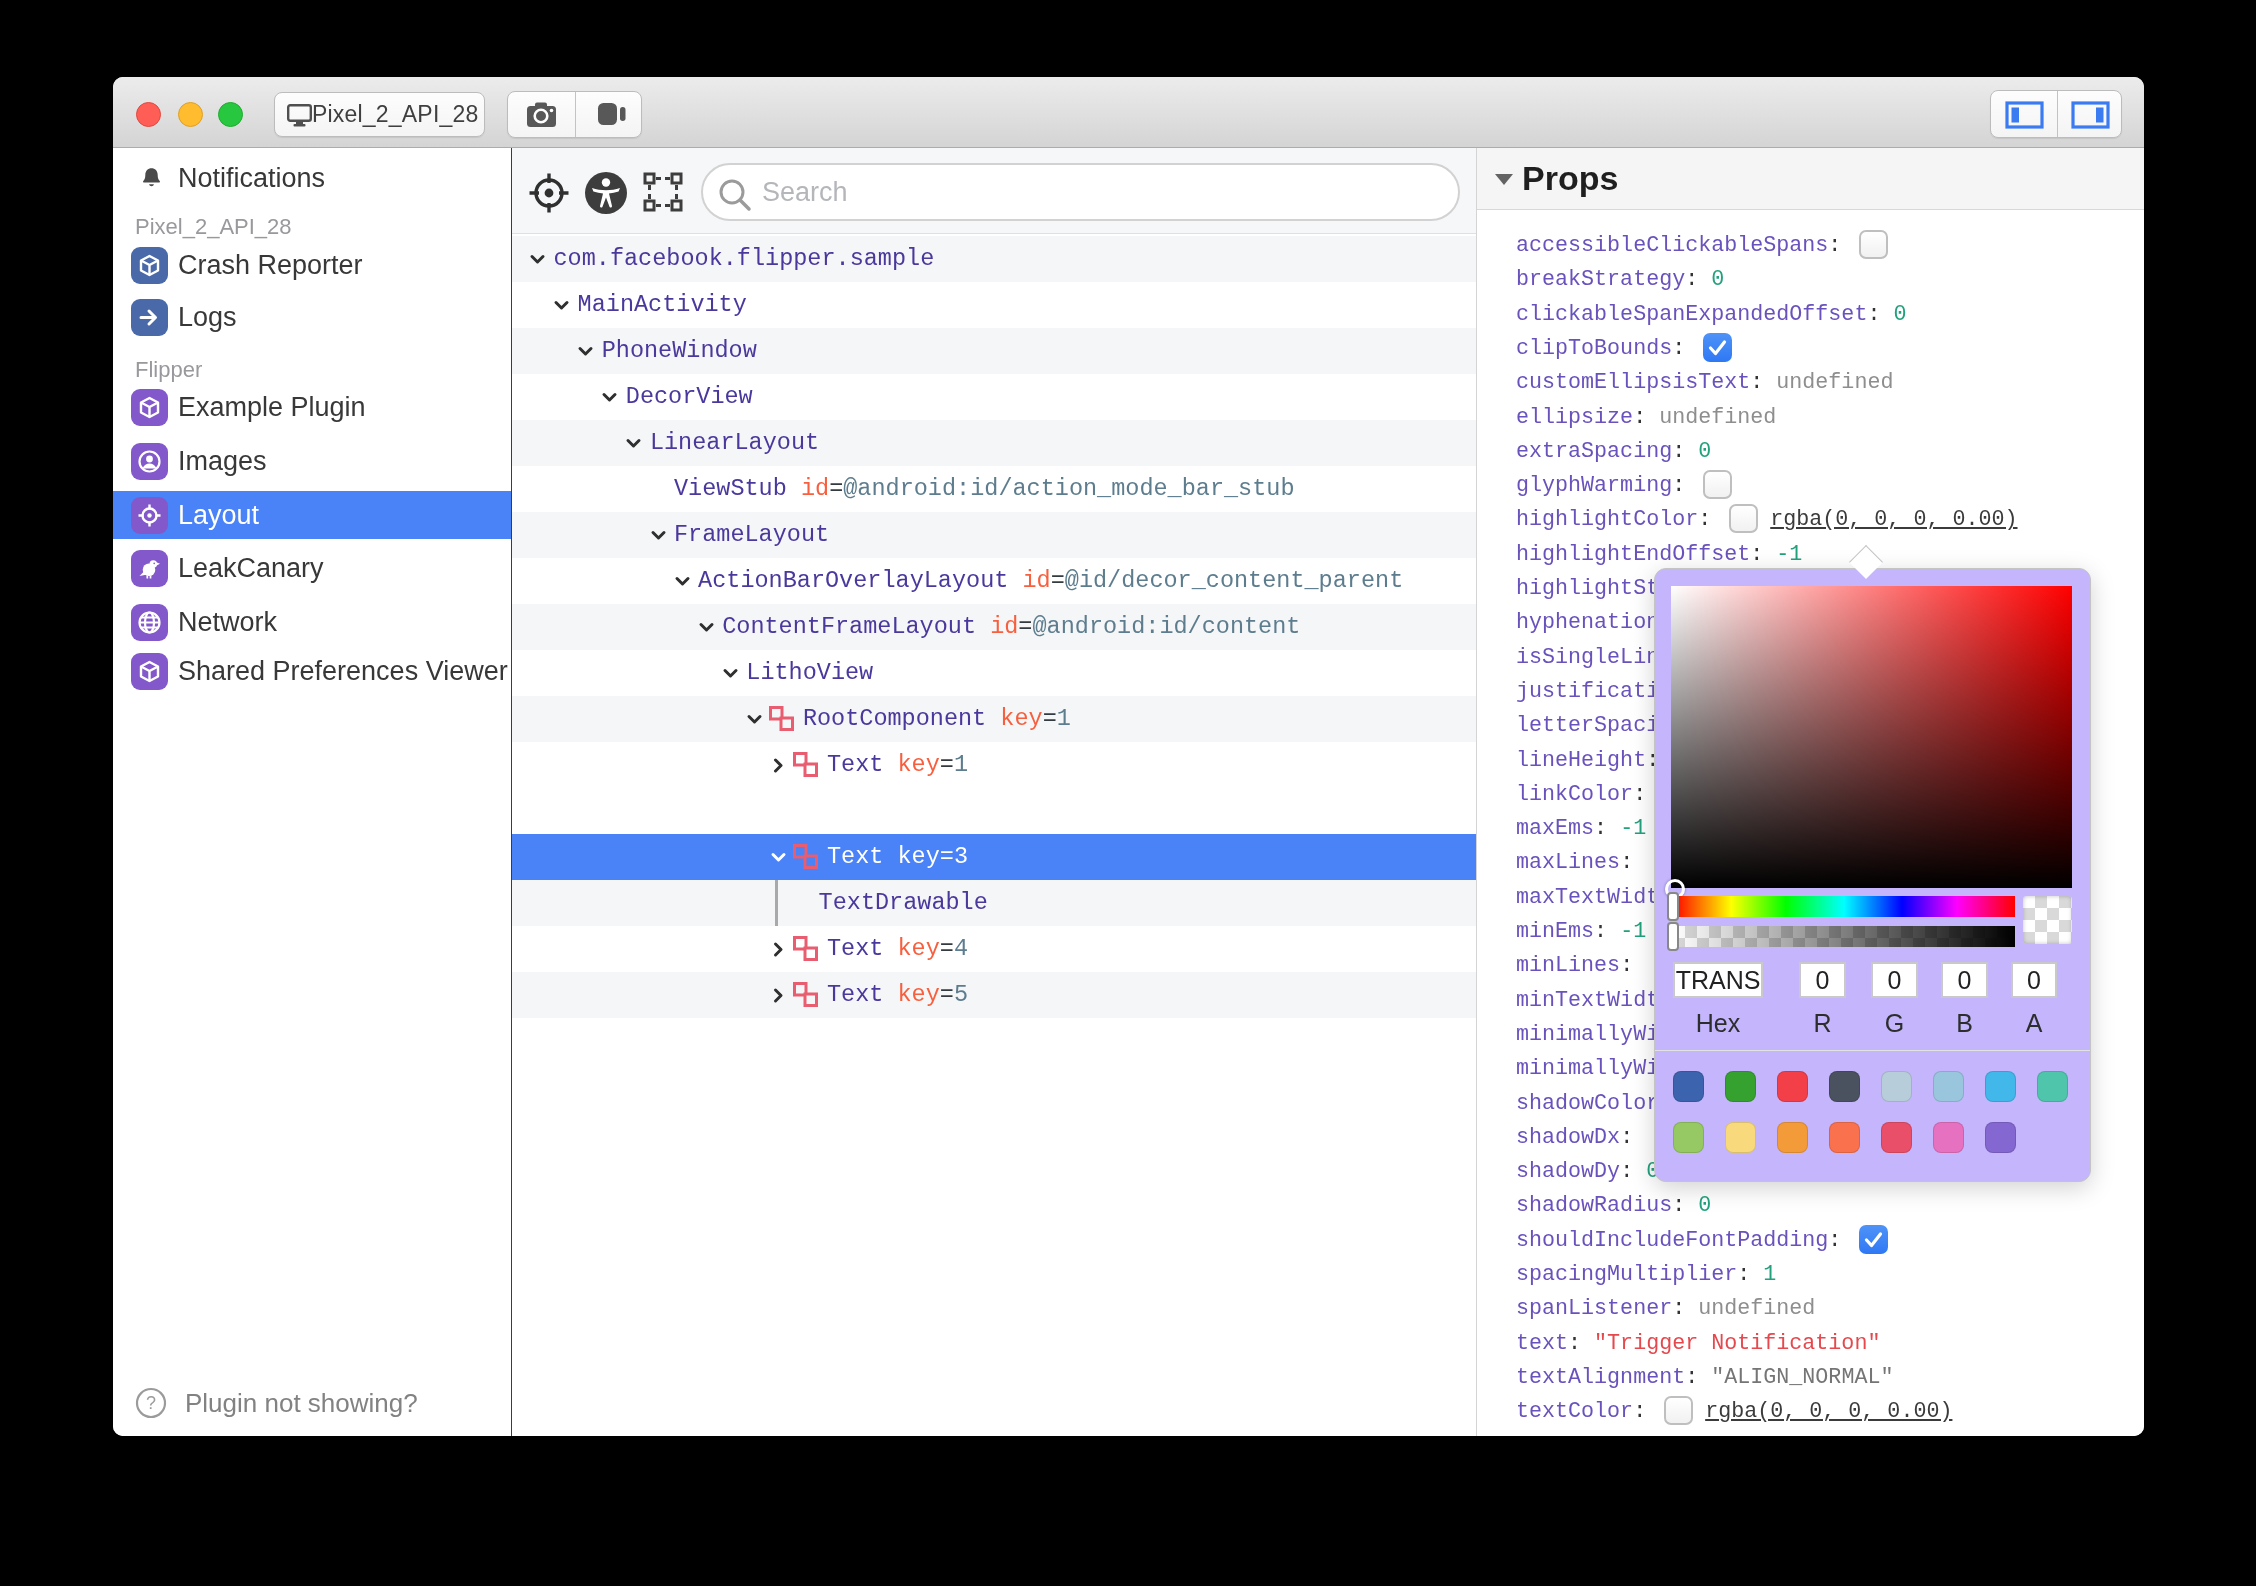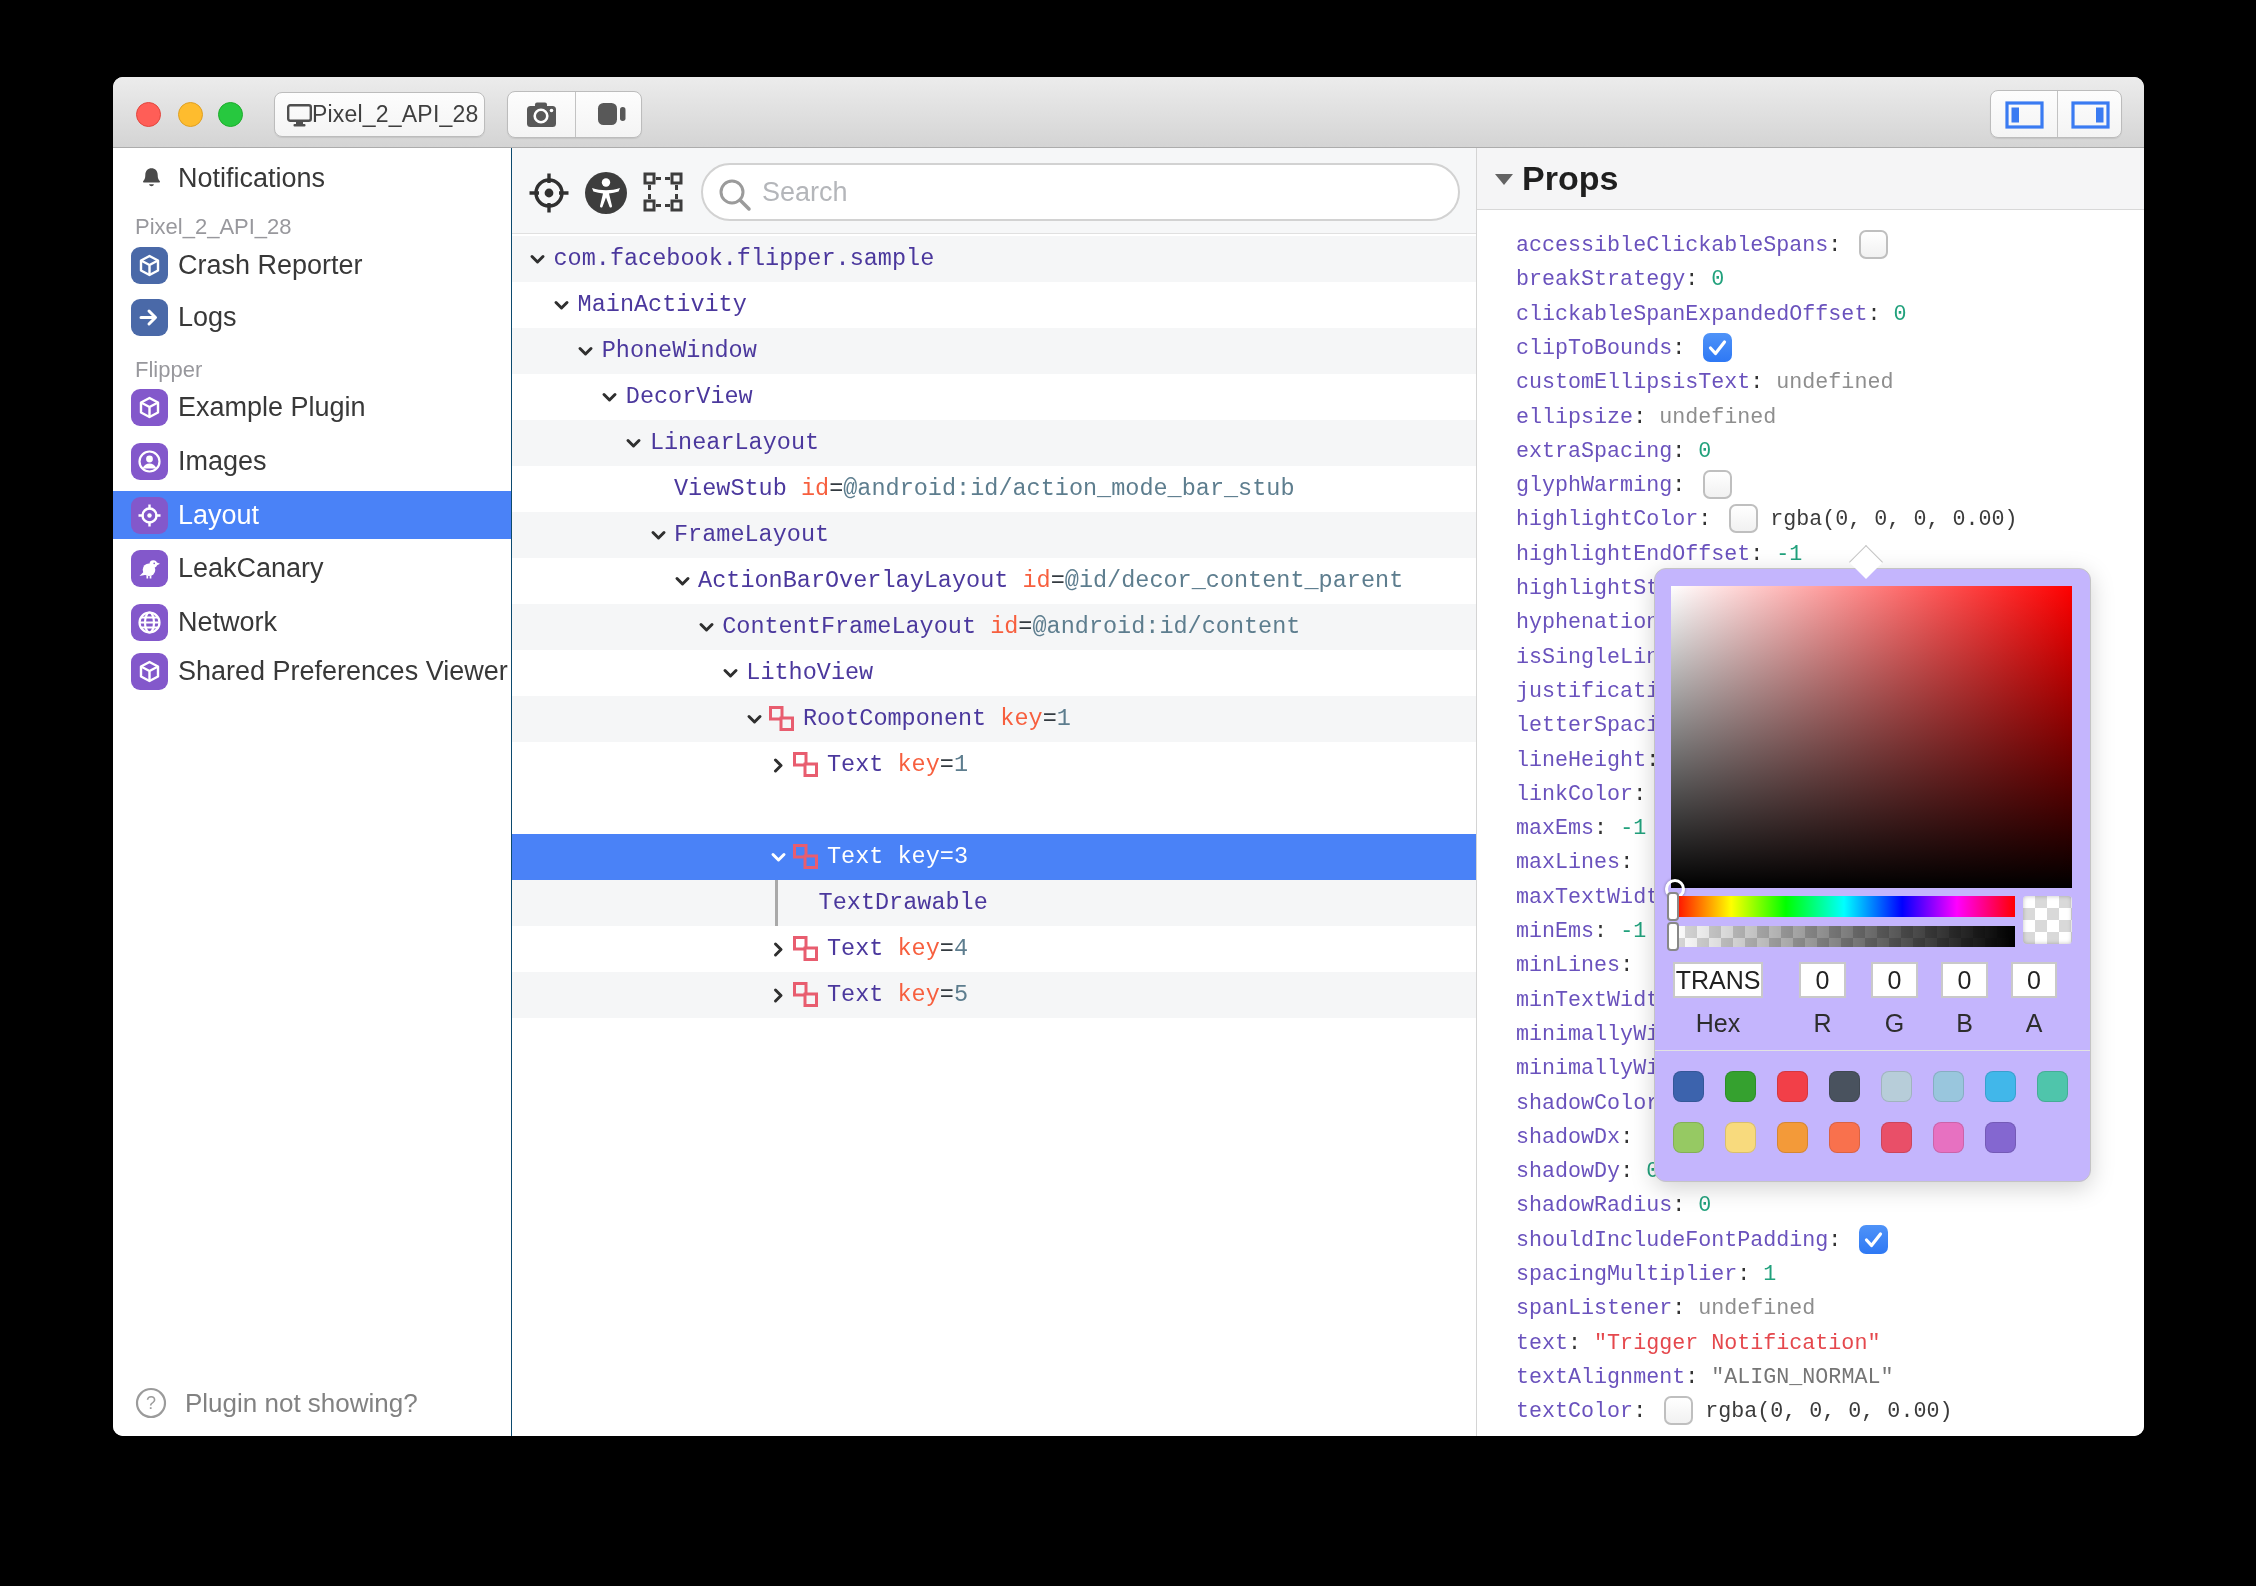--- a/index.html
+++ b/index.html
@@ -44,21 +44,21 @@
 #tguide{position:absolute;left:263px;top:0;width:3px;height:46px;background:#a9a9a9;}
 #phead{position:absolute;left:0;top:0;width:667px;height:62px;background:#f5f5f6;border-bottom:1px solid #d8d8d8;box-sizing:border-box;}
 #ptri{position:absolute;left:18px;top:26px;width:0;height:0;border-left:9px solid transparent;border-right:9px solid transparent;border-top:11px solid #636363;}
 #ptitle{position:absolute;left:45px;top:0;line-height:60px;font-size:34px;font-weight:bold;color:#1f1f1f;}
 .prow{position:absolute;left:39px;height:34px;line-height:34px;font-family:"Liberation Mono",monospace;font-size:21.7px;color:#333;white-space:pre;}
 .pk{color:#6a52bd;}
 .pn{color:#21a17c;}
 .pu{color:#8e8e8e;}
 .ps{color:#e5484d;}
 .pg{color:#757575;}
-.pd{color:#3b3b3b;}
+.pd{color:#3b3b3b;text-decoration:underline;}
 .cb{display:inline-block;width:29px;height:29px;border-radius:7px;vertical-align:-8px;box-sizing:border-box;}
 .cbu{background:linear-gradient(#fff,#f1f1f1);border:2px solid #bfbfbf;}
 .cbc{background:linear-gradient(#4f93f8,#2e78f4);position:relative;}
 .cbc svg{position:absolute;left:3px;top:3px;}
 #pop{position:absolute;left:1541px;top:491px;width:435px;height:612px;background:#c4b5fd;border:1px solid #c4c4c4;border-radius:12px;box-shadow:0 6px 24px rgba(0,0,0,0.18);z-index:30;}
 #caret{position:absolute;left:1741px;top:473px;width:24px;height:24px;background:#fff;border-top:1.5px solid #c4c4c4;border-left:1.5px solid #c4c4c4;transform:rotate(45deg);z-index:31;box-sizing:border-box;}
 #pop .inner{position:relative;width:435px;height:612px;z-index:32;}
 #sat{position:absolute;left:16px;top:17px;width:401px;height:302px;background:linear-gradient(to top,#000,rgba(0,0,0,0)),linear-gradient(to right,#fff,#f00);}
 #satc{position:absolute;left:10px;top:310px;width:14px;height:14px;border:3px solid #fff;border-radius:50%;box-shadow:0 0 3px rgba(0,0,0,0.4);}
 #hue{position:absolute;left:18px;top:327px;width:342px;height:21px;background:linear-gradient(to right,#f00 0%,#ff0 17%,#0f0 33%,#0ff 50%,#00f 67%,#f0f 83%,#f00 100%);}

